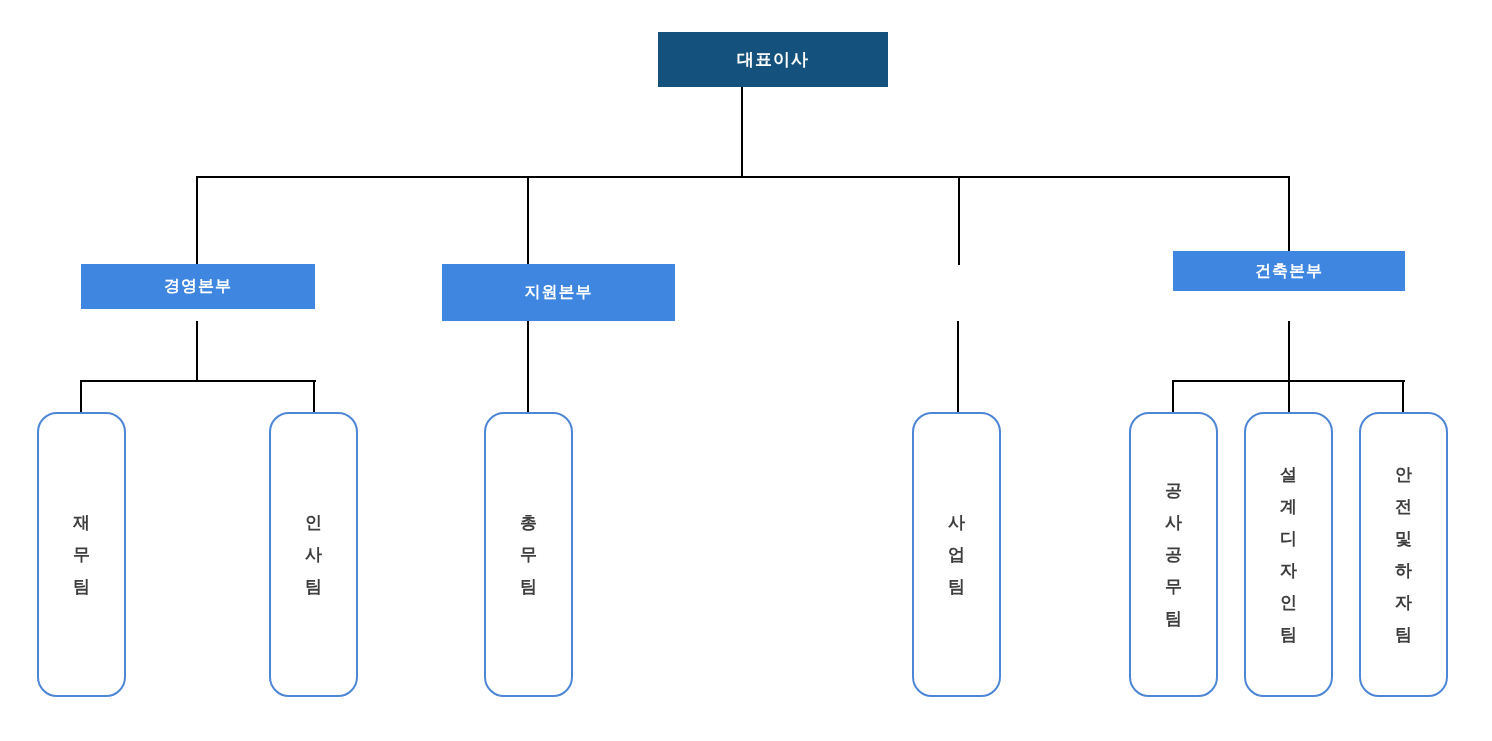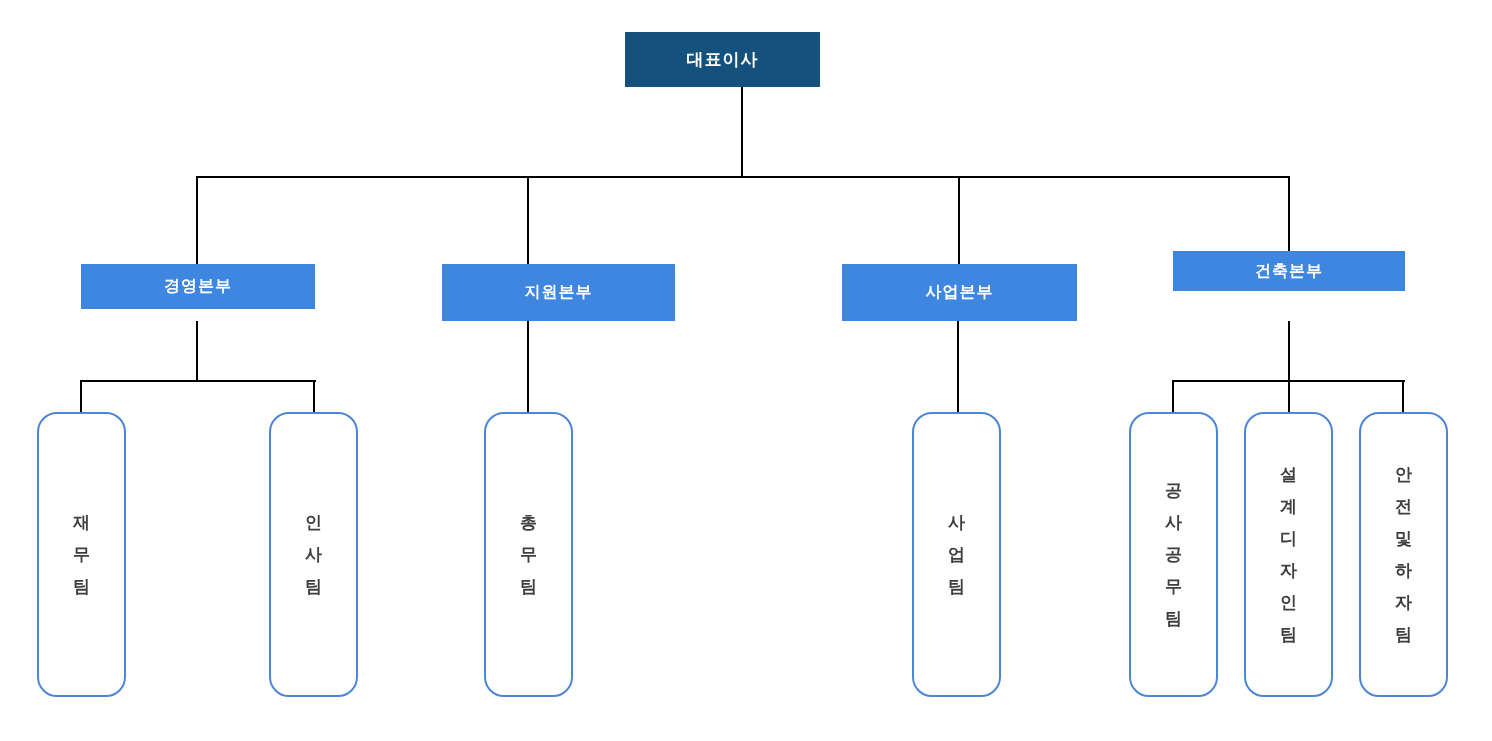--- a/index.html
+++ b/index.html
@@ -75,32 +75,29 @@
 
   <div class="line" style="left:527px; top:321px; width:2px; height:93px;"></div>
   <div class="line" style="left:957px; top:321px; width:2px; height:93px;"></div>
 
   <div class="line" style="left:1288px; top:321px; width:2px; height:60px;"></div>
   <div class="line" style="left:1172px; top:380px; width:233px; height:2px;"></div>
   <div class="line" style="left:1172px; top:380px; width:2px; height:35px;"></div>
   <div class="line" style="left:1288px; top:380px; width:2px; height:35px;"></div>
   <div class="line" style="left:1402px; top:380px; width:2px; height:35px;"></div>
 
-  <div class="node root-node" style="left:625px; top:32px; width:195px; height:55px;">
+  <div class="node root-node" style="left:658px; top:32px; width:230px; height:55px;">
     <span>대표이사</span>
   </div>
 
   <div class="node division-node" style="left:81px; top:264px; width:234px; height:45px;font-family:Liberation Serif, serif;">
     <span>경영본부</span>
   </div>
   <div class="node division-node" style="left:412px; top:264px; width:233px; height:57px;margin-left:30px;">
     <span>지원본부</span>
-  </div>
-  <div class="node division-node" style="left:842px; top:264px; width:235px; height:57px;">
-    <span>사업본부</span>
   </div>
   <div class="node division-node" style="left:1173px; top:251px; width:232px; height:40px;justify-content:center;">
     <span>건축본부</span>
   </div>
 
   <div class="node team-node" style="left:37px; top:412px; width:89px; height:285px;">
     <span class="team-label">재
 무
 팀</span>
   </div>

